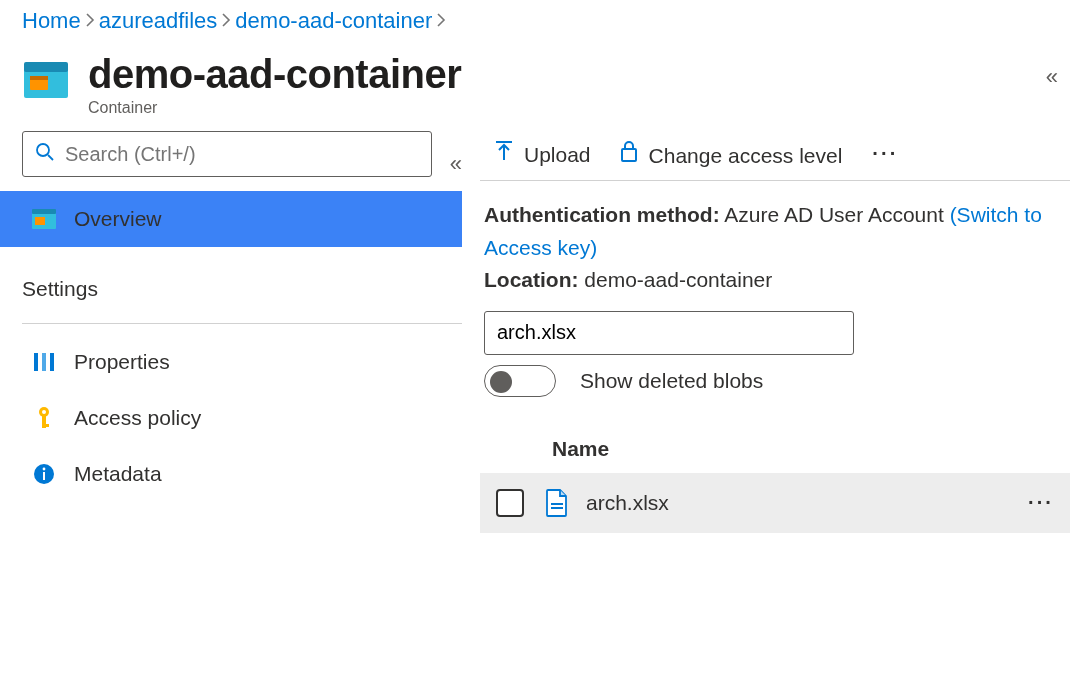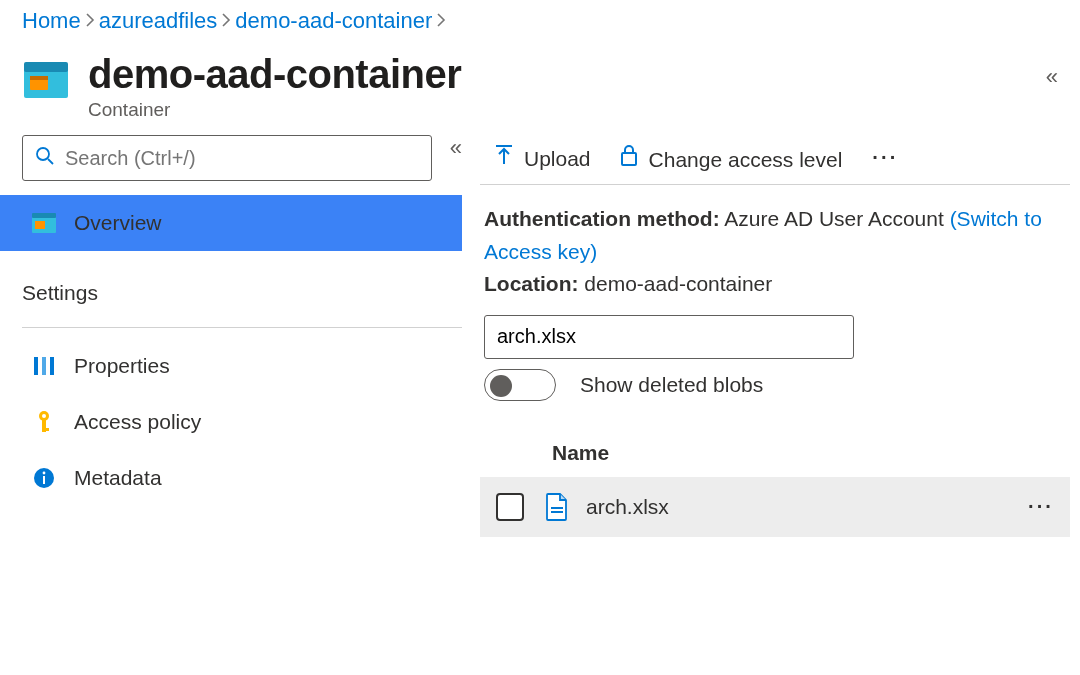--- a/index.html
+++ b/index.html
@@ -33,39 +33,39 @@
       width: 48px; height: 40px; margin-top: 8px;
       display: flex; align-items: center; justify-content: center;
     }
     .title-block h1 {
       font-size: 40px;
       font-weight: 600;
       color: #201f1e;
       letter-spacing: -0.5px;
     }
     .title-block .subtitle {
-      font-size: 19px;
+      font-size: 16px;
       color: #605e5c;
       margin-top: 2px;
     }
     .collapse-right {
       margin-left: auto;
       margin-top: 12px;
       color: #605e5c;
       font-size: 22px;
       cursor: pointer;
     }
 
     
     .body-row { display: flex; }
     .left-col { width: 470px; padding-left: 22px; padding-right: 8px; }
     .right-col { flex: 1; padding-right: 10px; padding-left: 10px; }
 
     
-    .search-row { display:flex; align-items:flex-start; gap:18px; margin-bottom: 14px; margin-top:4px;}
+    .search-row { display:flex; align-items:flex-end; gap:18px; margin-bottom: 14px; margin-top:4px;}
     .search-box {
       flex: 1;
       display: flex;
       align-items: center;
       border: 1.5px solid #605e5c;
       border-radius: 3px;
       height: 46px;
       padding: 0 12px;
       gap: 10px;
     }

